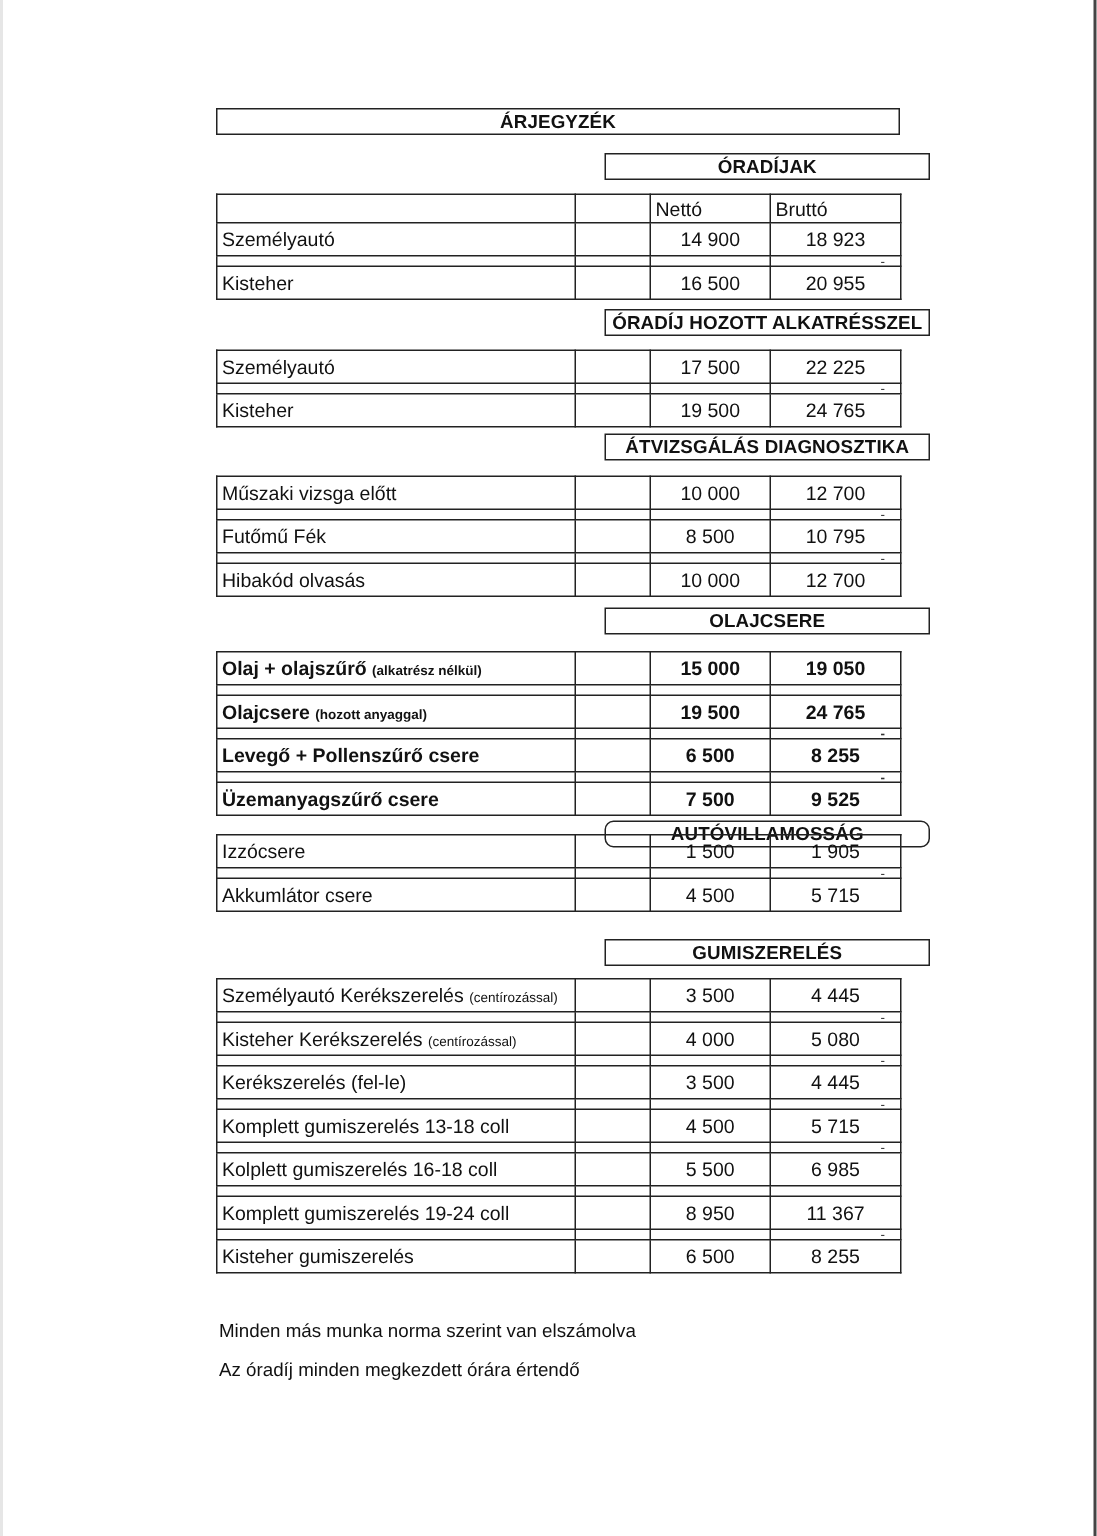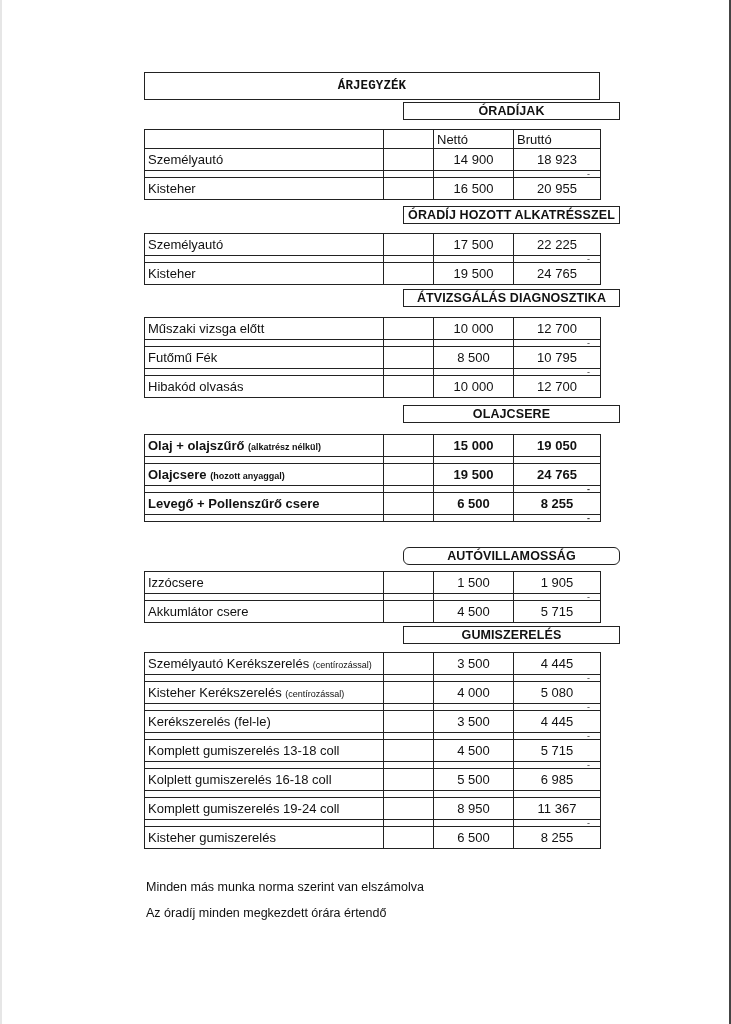--- a/index.html
+++ b/index.html
@@ -10,21 +10,21 @@
     color: #111;
   }
   .page-edge-left { position: absolute; left: 0; top: 0; width: 2px; height: 1024px; background: #e6e6e6; }
   .page-edge-right { position: absolute; right: 0; top: 0; width: 2px; height: 1024px; background: #444; }
   .box {
     position: absolute; box-sizing: border-box;
     border: 1.5px solid #222; background: #fff;
     display: flex; align-items: center; justify-content: center;
     font-weight: bold; font-size: 12.5px; letter-spacing: 0.1px;
   }
-  .title-box { left: 144px; width: 456px; top: 72px; height: 28px; font-family: Liberation Mono, monospace; }
+  .title-box { left: 144px; width: 456px; top: 72px; height: 18px; }
   .section-box { left: 403px; width: 217px; height: 18px; }
   table.price {
     position: absolute; left: 144px; width: 456px;
     border-collapse: collapse; table-layout: fixed;
     font-size: 13px;
   }
   table.price td {
     border: 1.5px solid #222; padding: 0 3px; box-sizing: border-box;
     white-space: nowrap; overflow: visible;
   }
@@ -194,25 +194,31 @@
     <td></td>
     <td class="num">6 500</td>
     <td class="num">8 255</td>
   </tr>
   <tr class="gap">
     <td></td>
         <td></td>
         <td></td>
     <td class="gap-dash">-</td>
   </tr>
+  <tr class="item">
+    <td>Üzemanyagszűrő csere</td>
+    <td></td>
+    <td class="num">7 500</td>
+    <td class="num">9 525</td>
+  </tr>
 </tbody>
   </table>
 
 <div class="box section-box" style="top:547px;border-radius:6px;">AUTÓVILLAMOSSÁG</div>
-<table class="price" style="top:571px;padding-left:42px;">
+<table class="price" style="top:556px;padding-left:42px;">
   <colgroup>
       <col class="c-label">
       <col class="c-empty">
       <col class="c-net">
       <col class="c-gross">
     </colgroup>
   <tbody>
       <tr class="item">
     <td>Izzócsere</td>
     <td></td>

